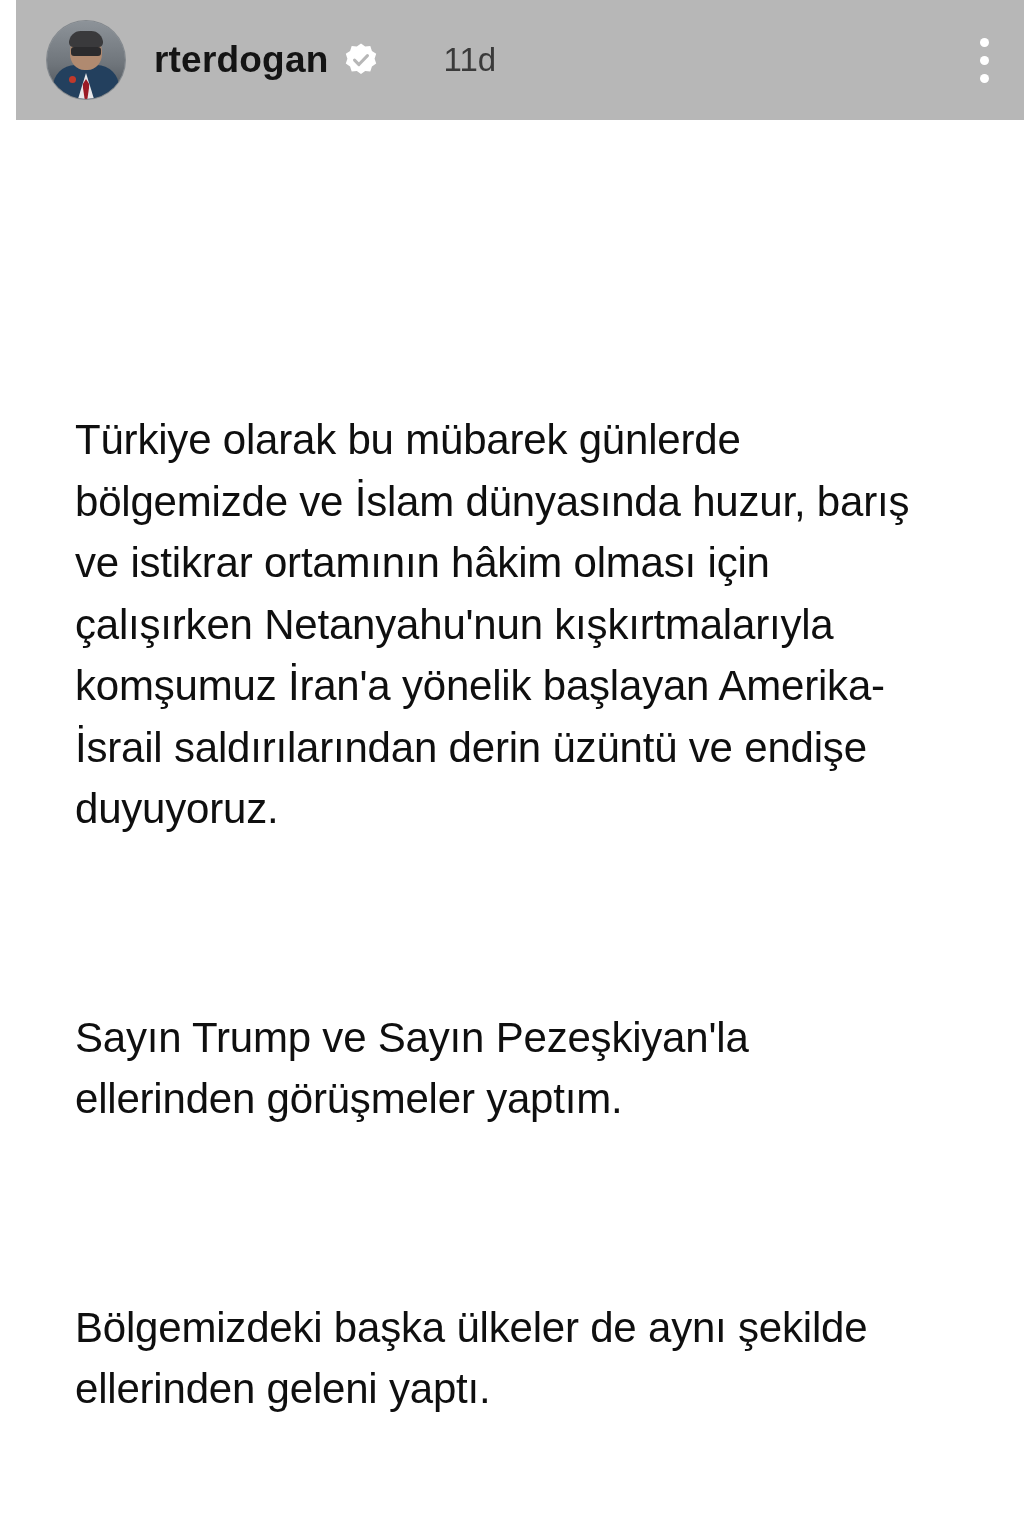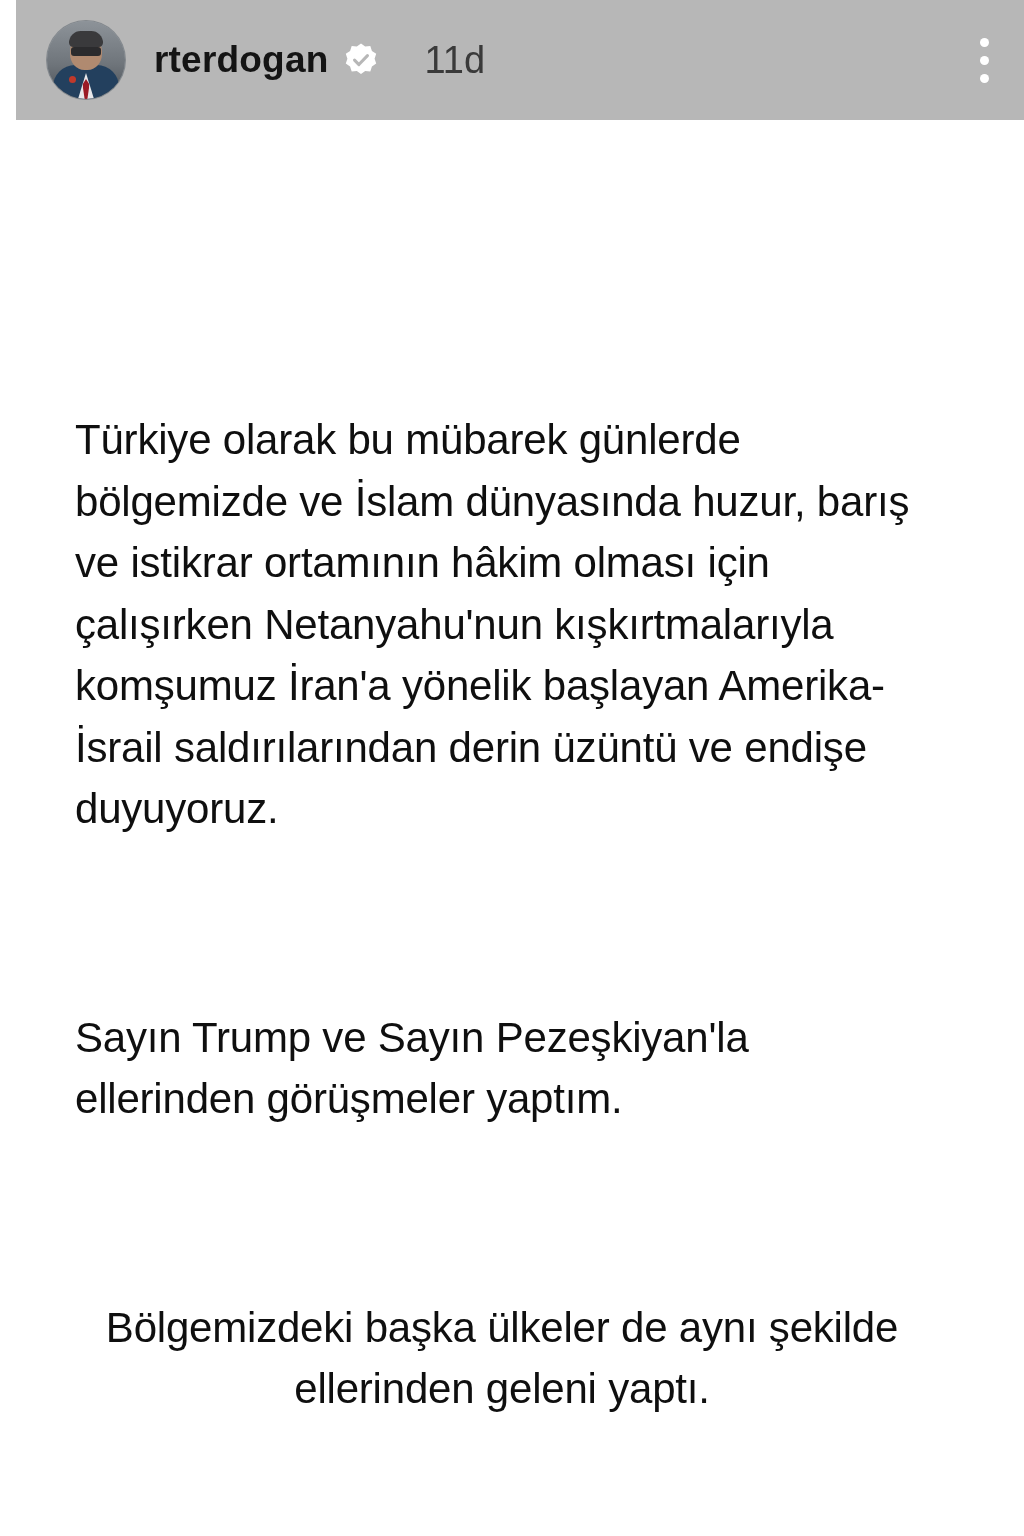--- a/index.html
+++ b/index.html
@@ -129,22 +129,22 @@
     white-space: nowrap;
   }
   .verified {
     margin-left: 14px;
     width: 38px;
     height: 38px;
     flex: 0 0 auto;
     display: block;
   }
   .timestamp {
-    margin-left: 44px;
-    font-size: 38px;
+    margin-left: 63px;
+    font-size: 33px;
     color: #3a3a3a;
     font-weight: 400;
     white-space: nowrap;
   }
   .more-menu {
     flex: 0 0 auto;
     width: 44px;
     height: 60px;
     display: flex;
     flex-direction: column;
@@ -177,21 +177,21 @@
     line-height: 1.465;
     color: #0f0f0f;
     font-weight: 400;
     letter-spacing: -0.2px;
     white-space: pre-wrap;
     word-break: normal;
   }
   .para {
     margin: 0 0 44px 0;
   }
-  .para:last-child { margin-bottom: 0; text-align: center; }
+  .para:last-child { margin-bottom: 0; }
 </style>
 </head>
 <body>
 
 <div class="story-header">
   <div class="header-left">
     <div class="avatar">
       <div class="av-bg"></div>
       <div class="av-body"></div>
       <div class="av-shirt"></div>

